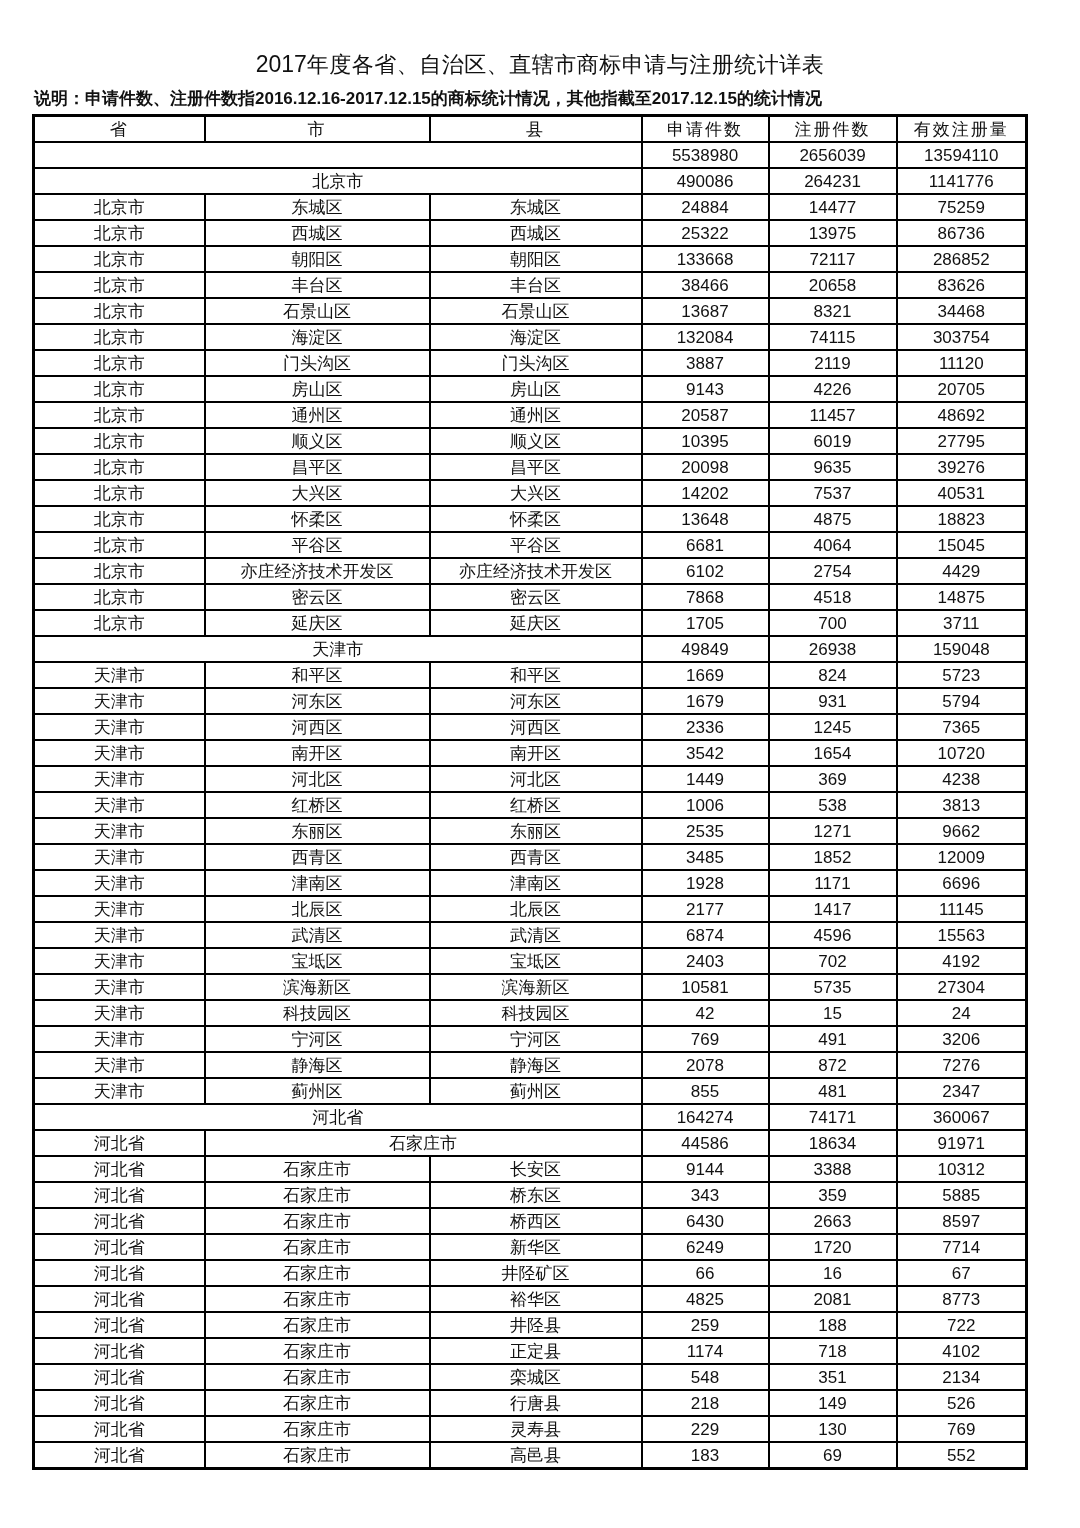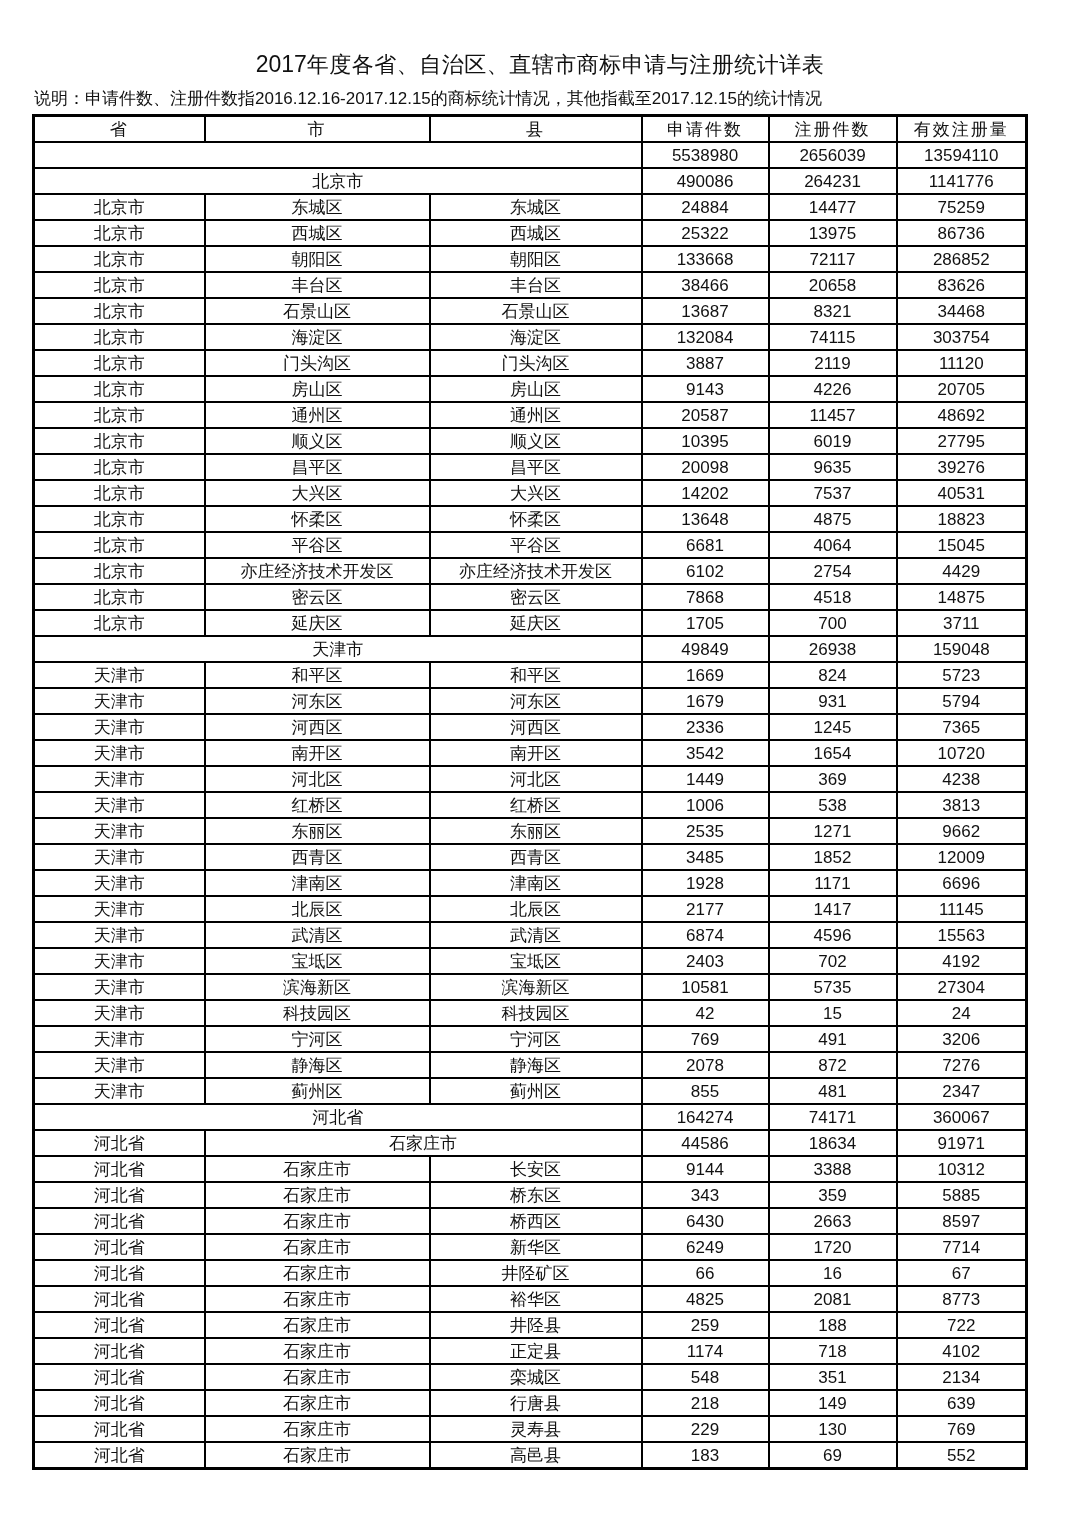--- a/index.html
+++ b/index.html
@@ -22,21 +22,21 @@
     letter-spacing: 0.5px;
     white-space: nowrap;
   }
   .doc-title .year {
     font-size: 23px;
     letter-spacing: 0;
   }
   .doc-note {
     margin: 7px 0 4px 34px;
     font-size: 17px;
-    font-weight: normal;
+    font-weight: bold;
     white-space: nowrap;
   }
   table.stats {
     margin-left: 32px;
     border-collapse: collapse;
     table-layout: fixed;
     width: 993px;
     border: 3px solid #000;
   }
   table.stats th, table.stats td {
@@ -464,21 +464,21 @@
         <td>548</td>
         <td>351</td>
         <td>2134</td>
       </tr>
       <tr>
         <td>河北省</td>
         <td>石家庄市</td>
         <td>行唐县</td>
         <td>218</td>
         <td>149</td>
-        <td>639</td>
+        <td>526</td>
       </tr>
       <tr>
         <td>河北省</td>
         <td>石家庄市</td>
         <td>灵寿县</td>
         <td>229</td>
         <td>130</td>
         <td>769</td>
       </tr>
       <tr>

